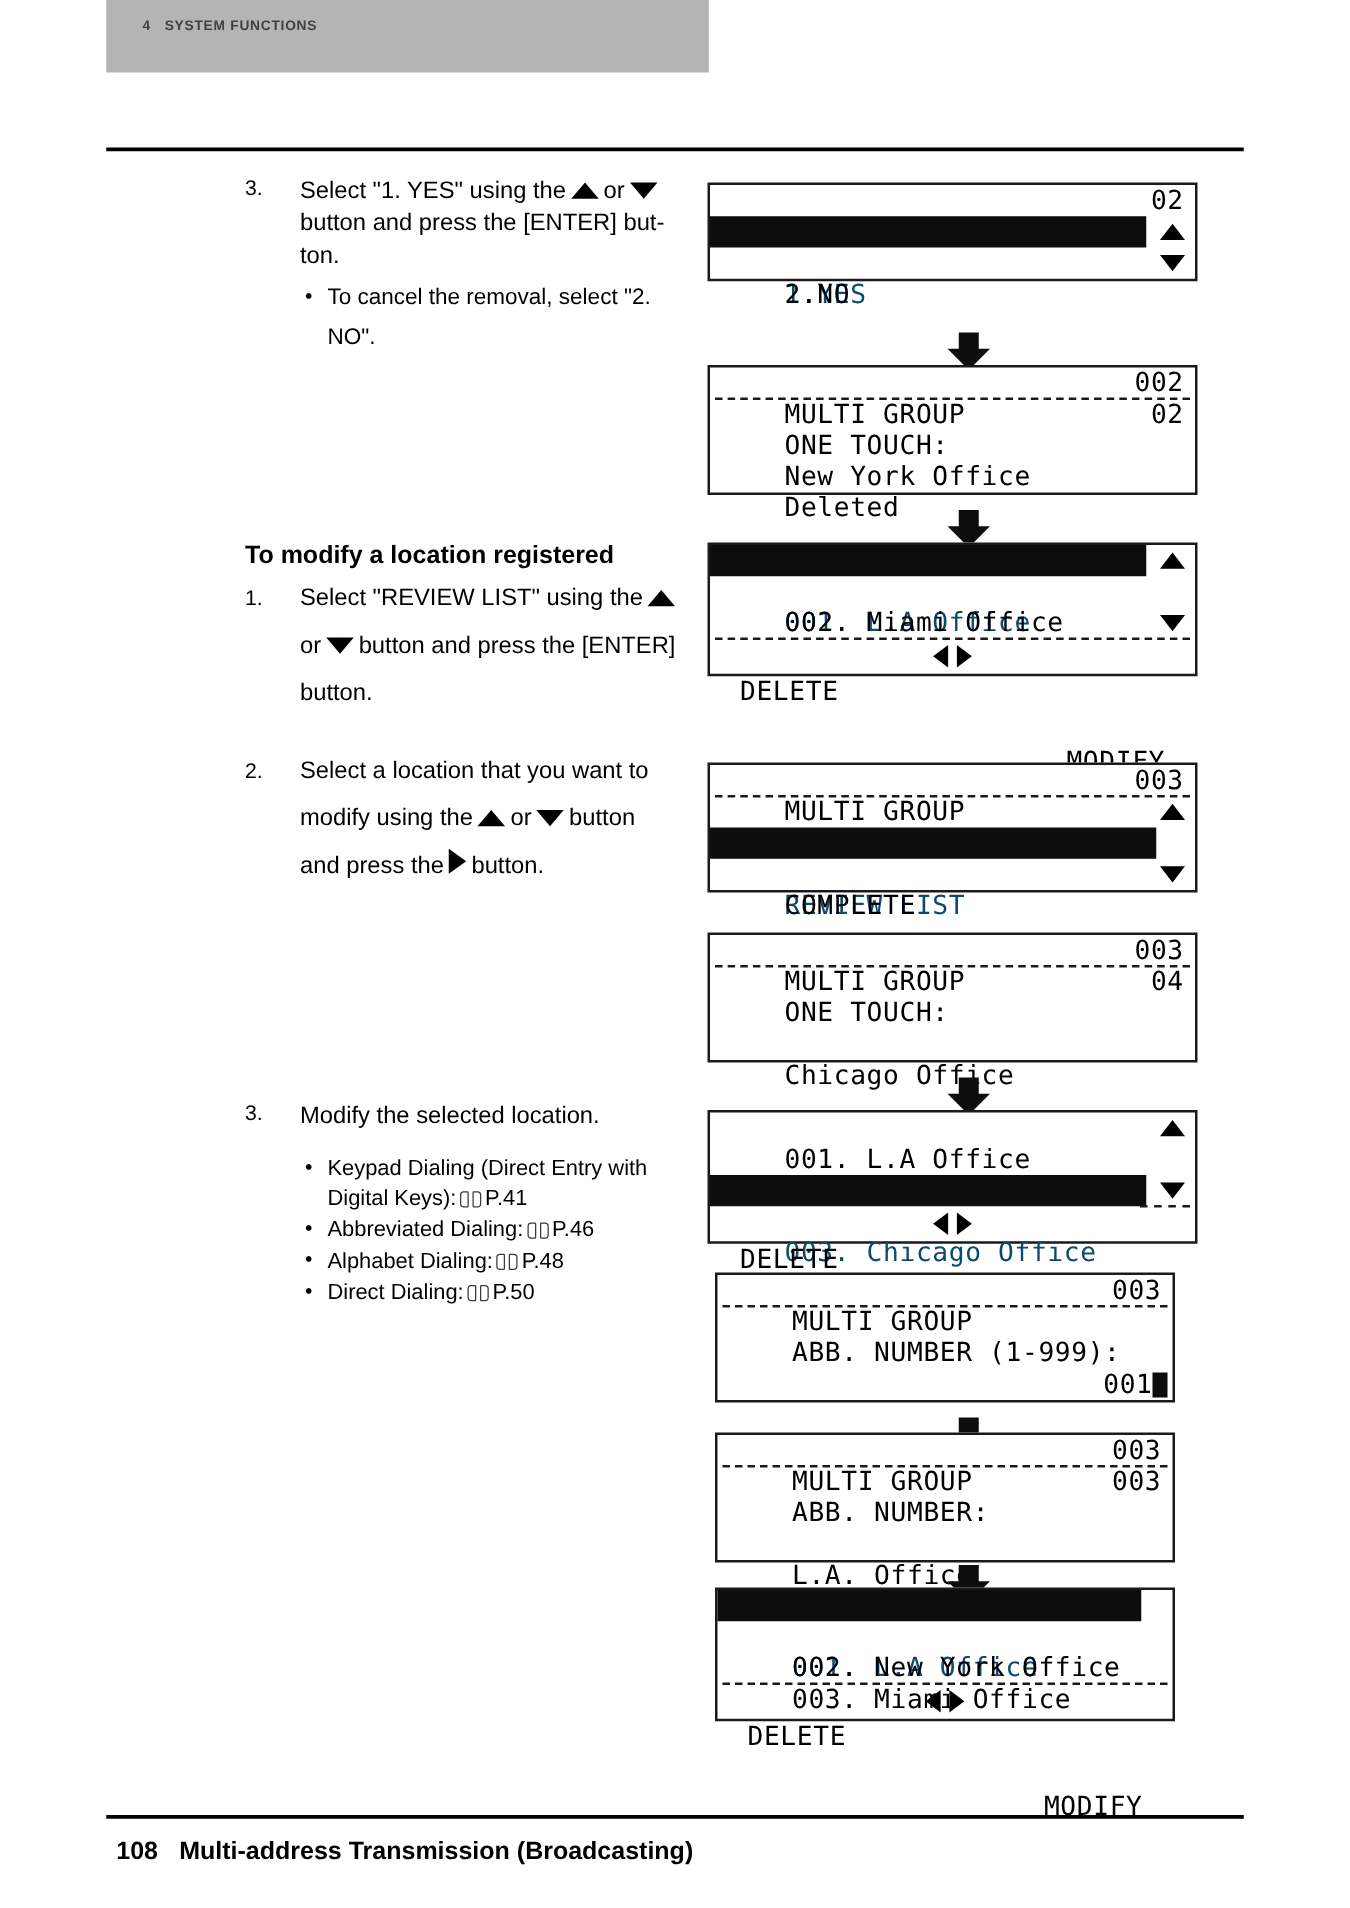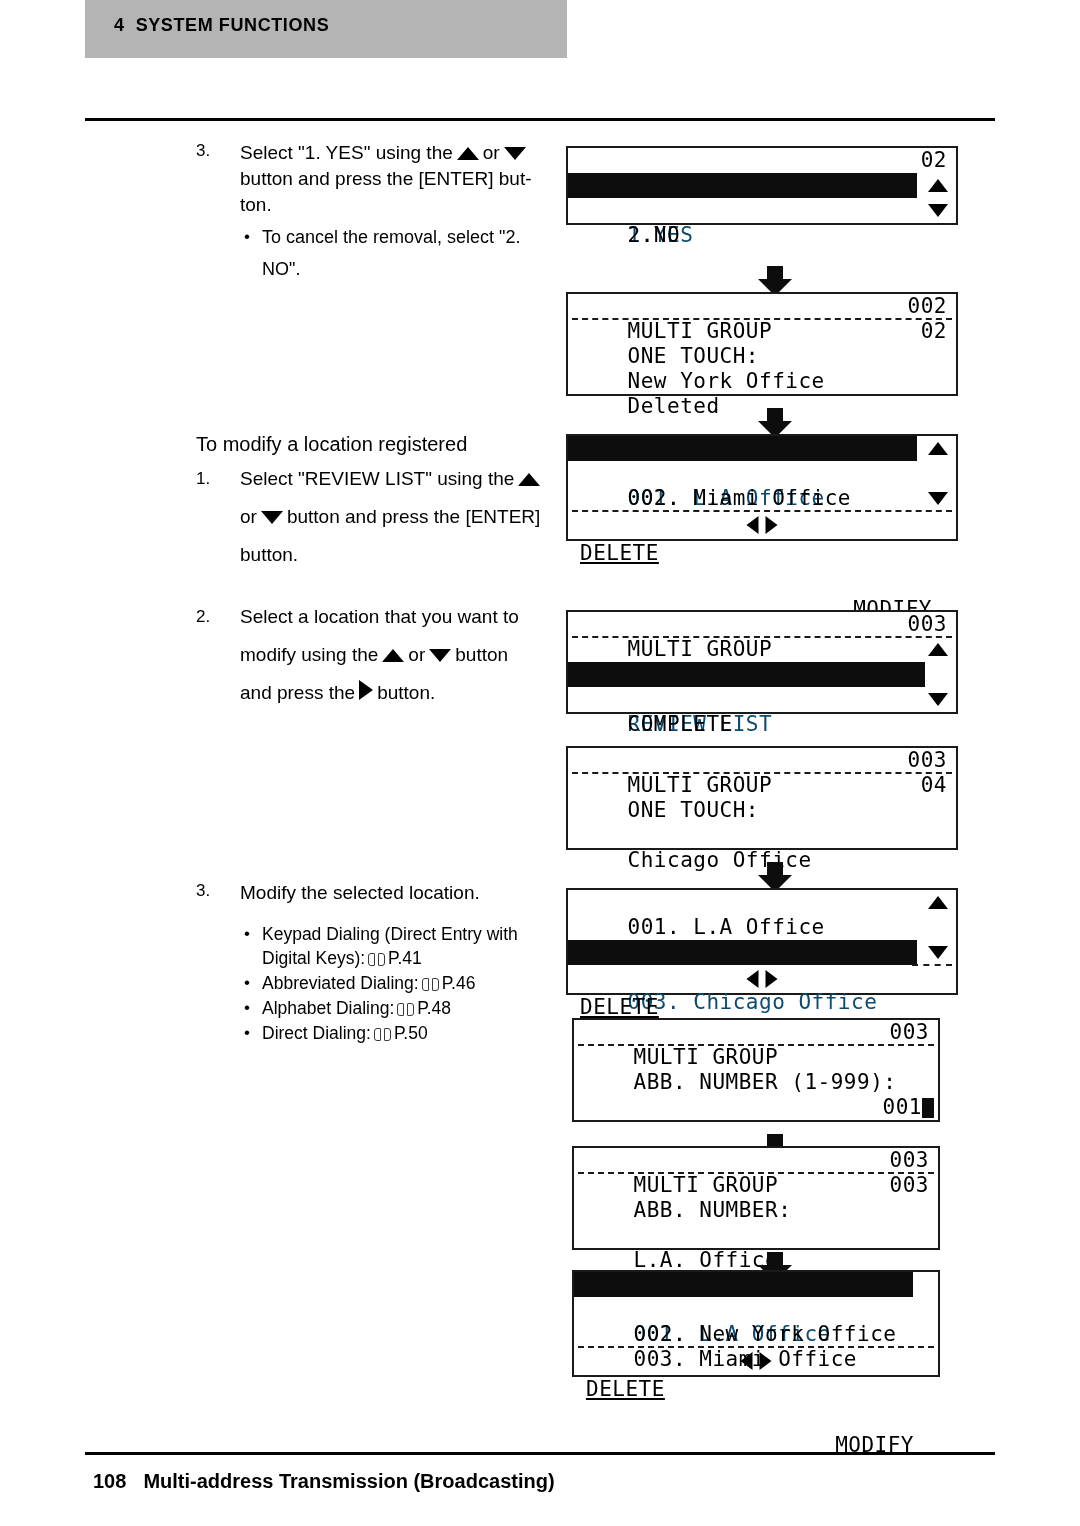--- a/index.html
+++ b/index.html
@@ -12,21 +12,21 @@
     overflow:hidden;
   }
 
   
   .chapter-band{
     position:absolute; left:85px; top:0; width:482px; height:58px;
     background:#b4b4b4;
   }
   .chapter-band .inner{
     position:absolute; left:29px; top:15px;
-    font-size:18px; font-weight:bold; color:#000000;
+    font-size:11px; font-weight:bold; color:#404040;
     letter-spacing:.6px;
   }
   .chapter-band .num{ margin-right:11px; }
   .header-rule{
     position:absolute; left:85px; top:118px; width:910px; height:3px;
     background:#000;
   }
 
   
   .left-col{
@@ -47,21 +47,21 @@
     position:relative; padding-left:22px;
     font-size:18px; line-height:32px; margin-top:2px;
   }
   .sub-list li::before{
     content:"\2022"; position:absolute; left:4px; top:0;
     font-size:17px;
   }
   .sub-list.tight li{ font-size:17.5px; line-height:24px; margin-top:1px; }
 
   .section-head{
-    font-size:20px; font-weight:normal; margin:0 0 4px 0;
+    font-size:20px; font-weight:bold; margin:0 0 4px 0;
   }
 
   
   .tri{ display:inline-block; vertical-align:-1px; }
   .tri.up{
     width:0;height:0;border-left:11px solid transparent;border-right:11px solid transparent;
     border-bottom:13px solid #000; margin:0 4px;
   }
   .tri.down{
     width:0;height:0;border-left:11px solid transparent;border-right:11px solid transparent;
@@ -113,21 +113,21 @@
     position:absolute; right:8px; width:0; height:0;
   }
   .sc-up{ border-left:10px solid transparent;border-right:10px solid transparent;border-bottom:13px solid #000; }
   .sc-dn{ border-left:10px solid transparent;border-right:10px solid transparent;border-top:13px solid #000; }
 
   
   .softbar{
     position:relative; height:28px; line-height:28px; font-size:21px;
     letter-spacing:.5px; white-space:pre;
   }
-  .softbar .sk-l{ position:absolute; left:12px;text-decoration:underline; }
+  .softbar .sk-l{ position:absolute; left:24px; }
   .softbar .sk-r{ position:absolute; right:24px; }
   .softbar .sk-c{ position:absolute; left:50%; transform:translateX(-50%); top:0;
     display:flex; gap:7px; align-items:center; height:28px; }
   .lt{ width:0;height:0;border-top:9px solid transparent;border-bottom:9px solid transparent;border-right:12px solid #000; }
   .rt{ width:0;height:0;border-top:9px solid transparent;border-bottom:9px solid transparent;border-left:12px solid #000; }
 
   
   .flow{
     position:absolute; left:758px; width:34px; height:30px;
   }

